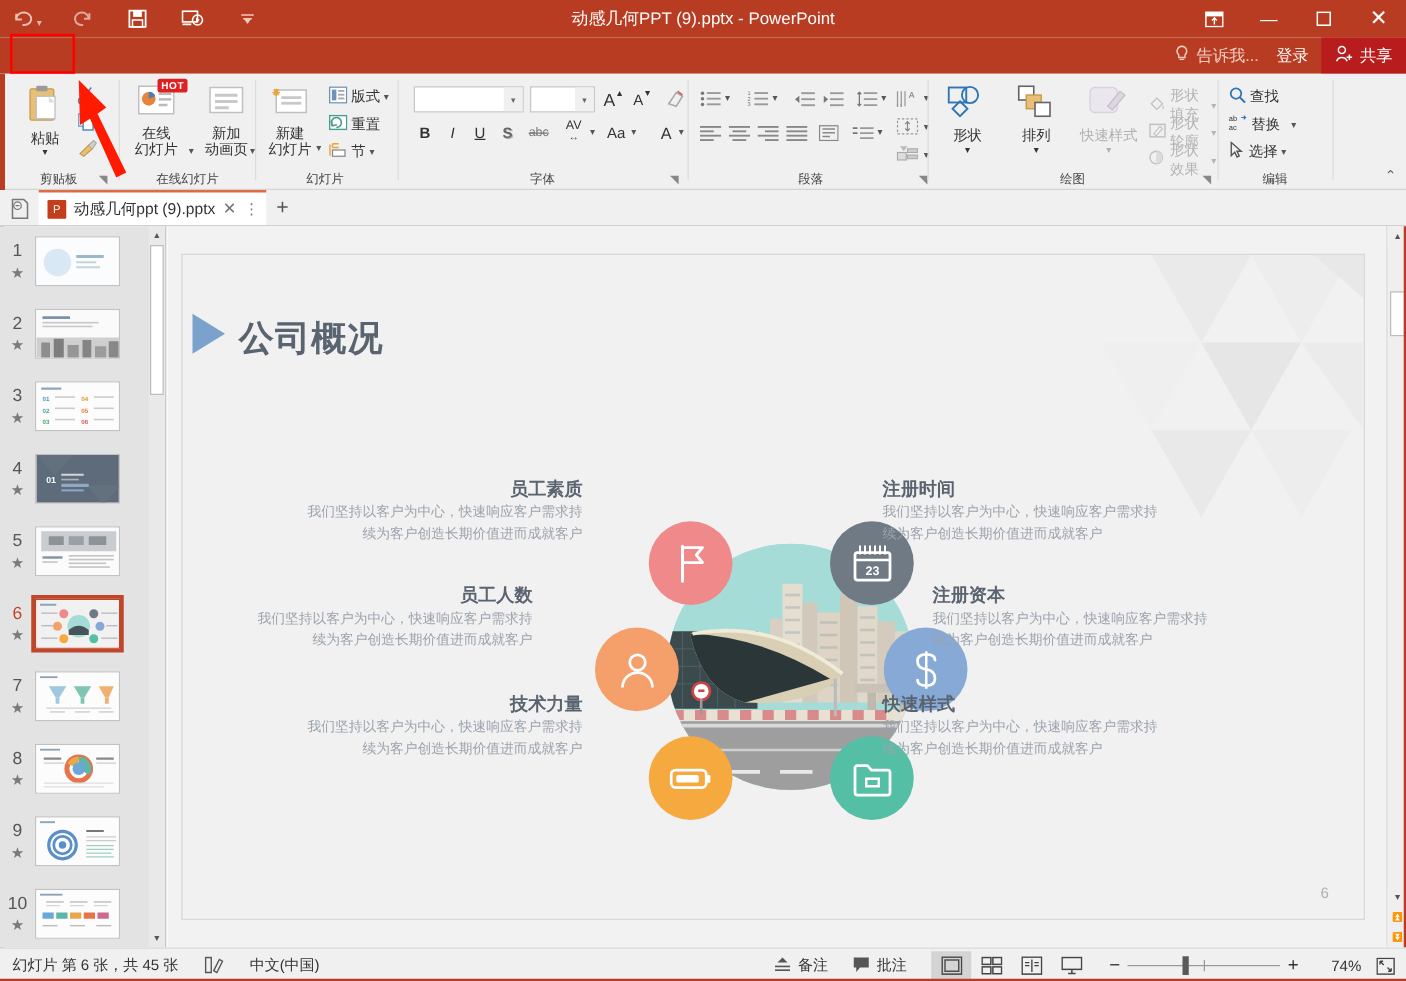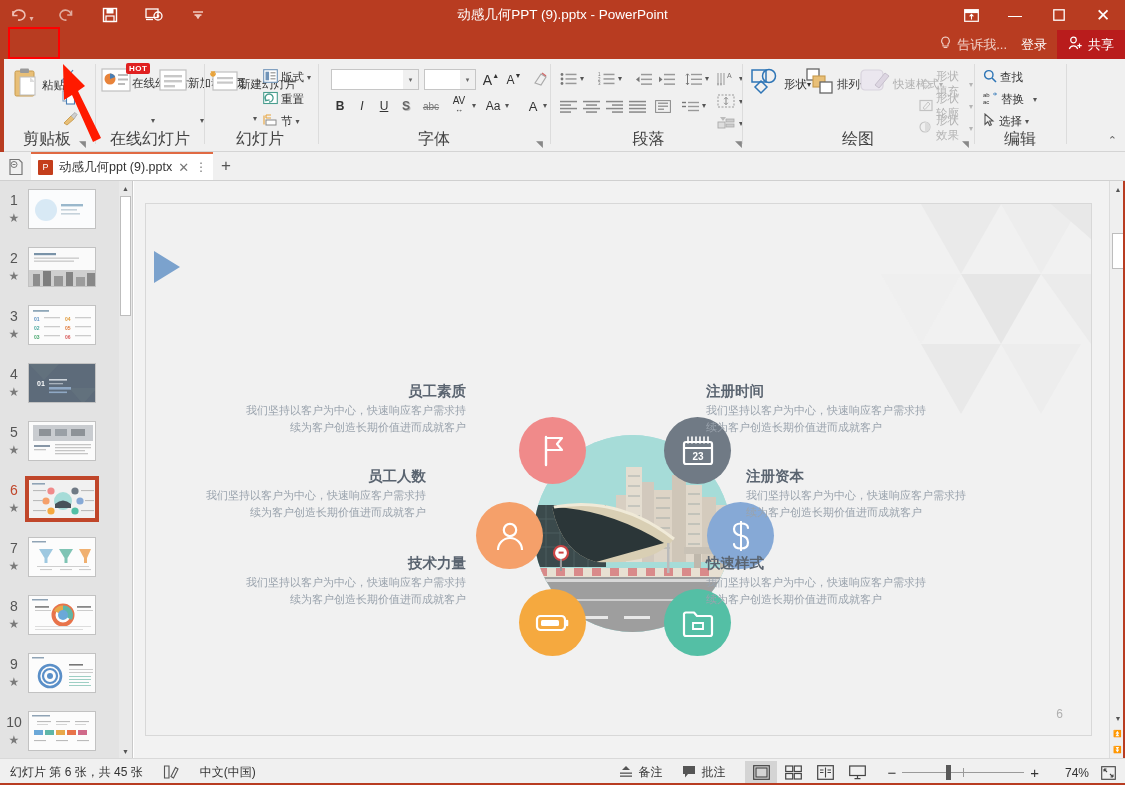--- a/index.html
+++ b/index.html
@@ -65,27 +65,27 @@
 
   
   .ribbon {
     position: absolute; top: 59px; left: 0; width: 1125px; height: 93px;
     background: #f0f0f0; border-bottom: 1px solid #d4d4d4;
   }
   .rib-left-bar { position: absolute; left:0; top:0; width: 4px; height: 93px; background: #b83c21; }
   .rgroup { position: absolute; top: 0; height: 93px; }
   .rgroup .gl {
     position: absolute; bottom: 2px; width: 100%; text-align: center;
-    font-size: 16px; color: #444;
+    font-size: 10px; color: #444;
   }
   .gsep { position: absolute; top: 5px; width: 1px; height: 80px; background: #dcdcdc; }
   .dlg-launcher { position: absolute; bottom: 3px; font-size: 9px; color: #888; }
 
   .bigbtn {
-    position: absolute; display: flex; flex-direction: row; align-items: center;
+    position: absolute; display: flex; flex-direction: column; align-items: center;
     font-size: 11.5px; color: #333; text-align: center; line-height: 13px;
   }
   .bigbtn .ic { margin-bottom: 2px; }
   .bigbtn .cap { white-space: nowrap; }
   .bigbtn .dncar { font-size: 8px; line-height: 8px; }
 
   .smallbtn {
     position: absolute; display: flex; align-items: center; gap: 3px;
     font-size: 11.5px; color: #333;
   }
@@ -937,20 +937,21 @@
         <polygon points="200,0 280,0 240,70" fill="#ededed"></polygon>
         <polygon points="160,70 240,70 200,140" fill="#e6e6e6"></polygon>
         <polygon points="80,70 160,70 120,140" fill="#efefef"></polygon>
         <polygon points="240,70 290,70 290,140" fill="#ebebeb"></polygon>
         <polygon points="120,140 200,140 160,210" fill="#e9e9e9"></polygon>
         <polygon points="200,140 280,140 240,210" fill="#ededed"></polygon>
         <polygon points="250,0 290,0 290,35" fill="#e8e8e8"></polygon>
       </svg>
 
       <div class="title-arrow"></div>
+      <div class="slide-title">公司概况</div>
 
       <div class="center-photo">
         <svg width="197" height="197" viewBox="0 0 197 197">
           <rect width="197" height="197" fill="#a6dcd8"></rect>
 
           <rect x="92" y="32" width="16" height="95" fill="#e4ddd0"></rect>
           <rect x="108" y="47" width="12" height="80" fill="#d2c9bd"></rect>
           <rect x="120" y="55" width="18" height="72" fill="#ddd4c6"></rect>
           <rect x="138" y="40" width="14" height="87" fill="#cfc6b8"></rect>
           <rect x="152" y="50" width="16" height="77" fill="#e0d8cb"></rect>

